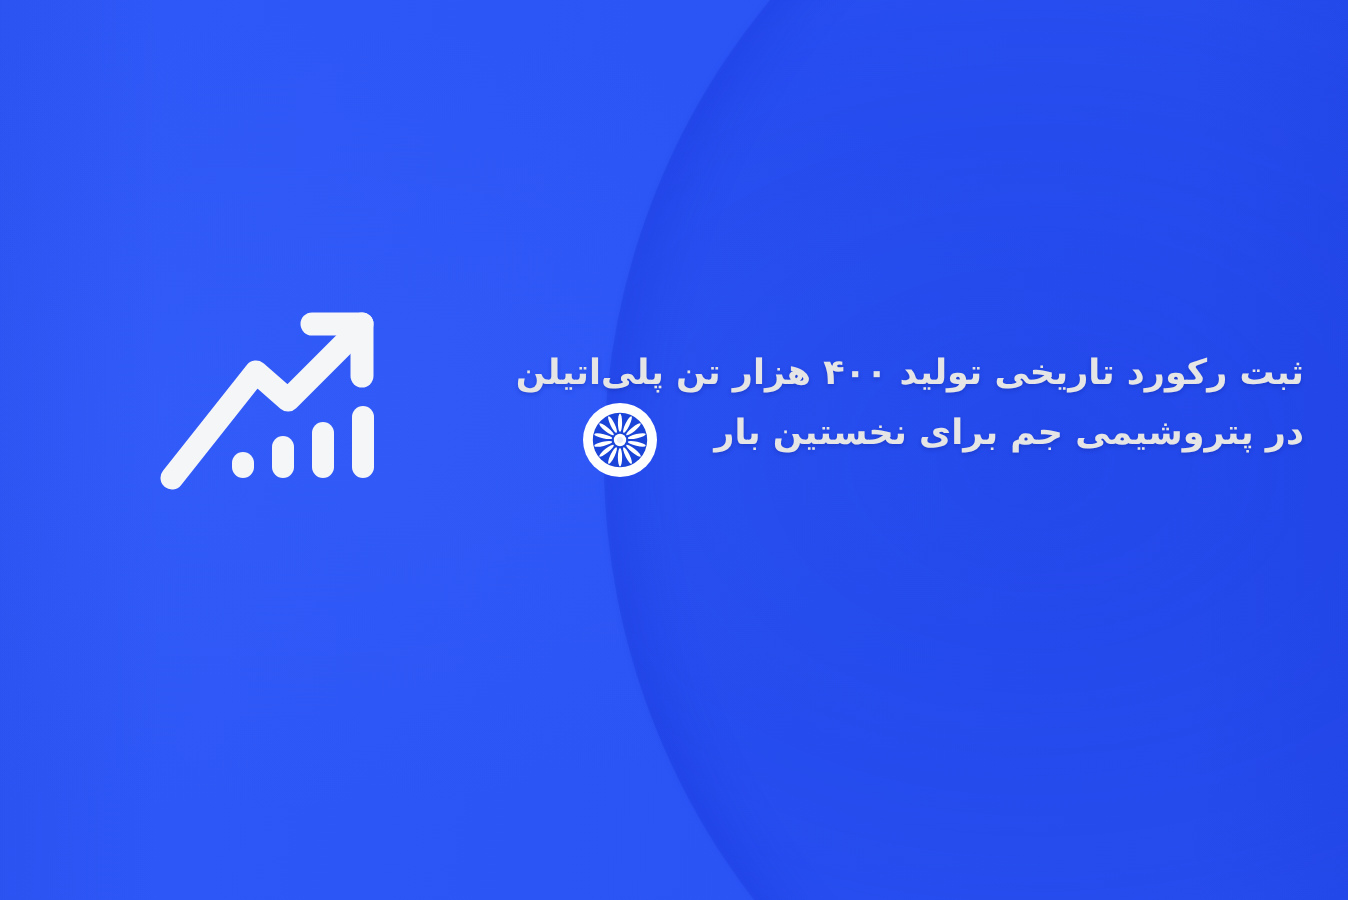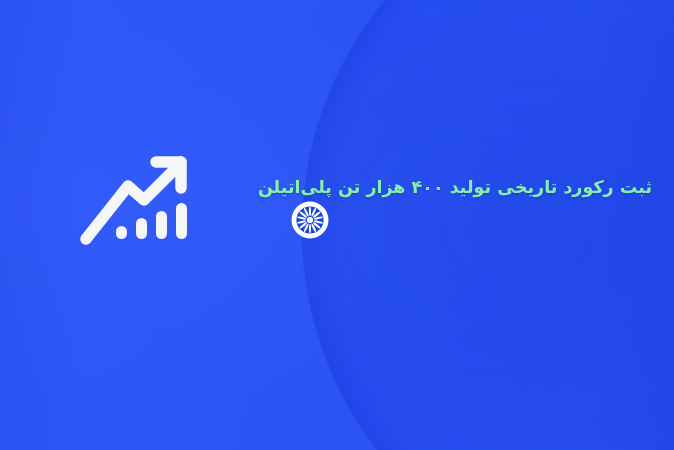--- a/index.html
+++ b/index.html
@@ -77,21 +77,21 @@
   .emblem svg { display: block; width: 100%; height: 100%; }
 
   
   .headline {
     position: absolute;
     right: 22px;
     top: 172px;
     width: 360px;
     text-align: right;
     direction: rtl;
-    color: #86efac;
+    color: #e5e5e5;
     font-size: 17.5px;
     line-height: 30px;
     font-weight: 700;
     letter-spacing: 0px;
     text-shadow: 0 1px 2px rgba(10,30,140,0.28);
   }
   .headline .line { display: block; white-space: nowrap; }
 </style>
 </head>
 <body>
@@ -173,15 +173,16 @@
             </g>
         </g>
       </g>
       <circle cx="19" cy="19" r="3.1" fill="#ffffff"></circle>
       <circle cx="19" cy="19" r="1.5" fill="#e8ecff"></circle>
     </svg>
   </div>
 
   <div class="headline">
     <span class="line">ثبت رکورد تاریخی تولید ۴۰۰ هزار تن پلی‌اتیلن</span>
+    <span class="line">در پتروشیمی جم برای نخستین بار</span>
   </div>
 
 </div>
 
 </body></html>

